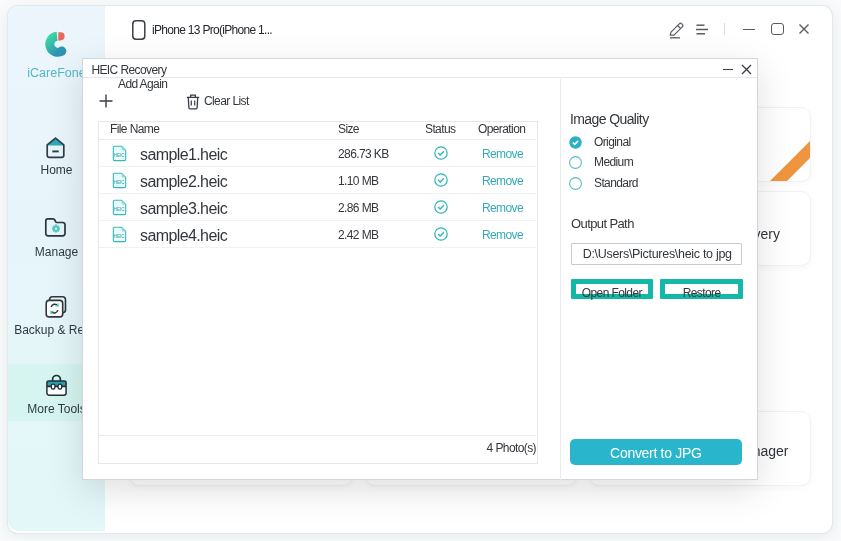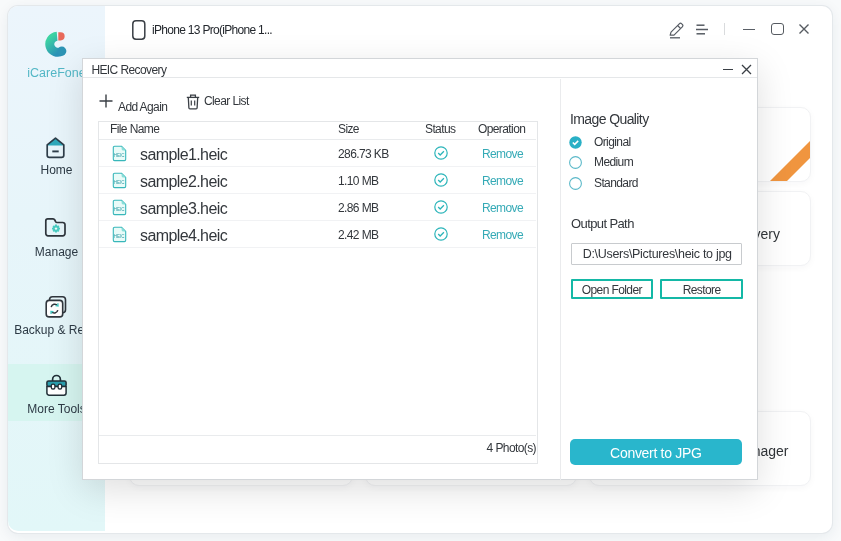--- a/index.html
+++ b/index.html
@@ -14,21 +14,21 @@
   .dialog { letter-spacing:-0.6px; position:absolute; left:74.4px; top:52.4px; width:676px; height:422px; background:#fff; border:1px solid #d3d6d9; box-shadow:0 10px 34px rgba(0,0,0,0.13); }
   .dtitle { position:absolute; left:0; top:0; width:100%; height:19px; border-bottom:1px solid #e5e7e9; font-size:12px; color:#33373c; line-height:23px; text-indent:8px; }
   .table { position:absolute; left:14.6px; top:61.6px; width:440px; height:343px; border:1px solid #e4e6e8; }
   .th { position:absolute; font-size:12px; color:#33373c; line-height:15px; top:0; }
   .trow { position:absolute; left:0; width:437px; height:27px; border-bottom:1px solid #f1f2f4; }
   .fname { position:absolute; left:41px; top:0; font-size:16px; color:#33373c; line-height:29px;text-align:right; }
   .fsize { position:absolute; left:239px; top:0; font-size:12px; color:#33373c; line-height:29px; }
   .rmv { position:absolute; left:383px; top:0; font-size:12px; color:#35aab6; line-height:29px; }
   .ftr { position:absolute; left:0; top:313px; width:437px; height:28px; border-top:1px solid #e9ebed; text-align:right; font-size:12px; color:#33373c; line-height:25px; }
   .rlabel { position:absolute; left:510.6px; font-size:12px; color:#33373c; line-height:13px; }
-  .btn { position:absolute; height:20px; width:82.3px; border:2px solid #14b8a6; background:#fff; font-size:12px; color:#33373c; line-height:18px; text-align:center; border-radius:1px; }
+  .btn { position:absolute; height:20px; width:82.3px; border:5px solid #14b8a6; background:#fff; font-size:12px; color:#33373c; line-height:18px; text-align:center; border-radius:1px; }
   .cvt { position:absolute; left:486.2px; top:380.1px; width:172.6px; height:25.3px; background:#29b6cc; border-radius:5px; color:#fff; font-size:14px; letter-spacing:-0.3px; line-height:28px; text-align:center; }
 </style>
 </head>
 <body>
 <div class="win">
 
   <div class="sidebar"></div>
   <div class="hilite"></div>
 
   <svg class="abs" style="left:36px;top:24.5px" width="24" height="27" viewBox="0 0 24 27">
@@ -123,21 +123,21 @@
   <div class="dialog">
     <div class="dtitle">HEIC Recovery</div>
     <div class="abs" style="left:639.6px;top:9.6px;width:10.5px;height:1.5px;background:#3a3f45;"></div>
     <svg class="abs" style="left:657.6px;top:4.4px" width="11" height="11" viewBox="0 0 11 11">
       <path d="M1,1 L10,10 M10,1 L1,10" stroke="#3a3f45" stroke-width="1.3"></path>
     </svg>
 
     <svg class="abs" style="left:15.6px;top:35.1px" width="14" height="14" viewBox="0 0 14 14">
       <path d="M7,0.5 V13.5 M0.5,7 H13.5" stroke="#3a3f45" stroke-width="1.4"></path>
     </svg>
-    <div class="abs" style="left:34.6px;top:42px;font-size:12px;color:#33373c;line-height:13px;">Add Again</div>
+    <div class="abs" style="left:34.6px;top:19px;font-size:12px;color:#33373c;line-height:13px;">Add Again</div>
     <svg class="abs" style="left:102.6px;top:34.6px" width="14" height="16" viewBox="0 0 14 16">
       <path d="M4.6,3.2 V1.2 h4.8 V3.2" fill="none" stroke="#3a3f45" stroke-width="1.3"></path>
       <line x1="0.8" y1="3.4" x2="13.2" y2="3.4" stroke="#3a3f45" stroke-width="1.3"></line>
       <path d="M2.3,3.4 L2.9,14 a1,1 0 0 0 1,0.9 h6.2 a1,1 0 0 0 1,-0.9 L11.7,3.4" fill="none" stroke="#3a3f45" stroke-width="1.3"></path>
       <line x1="5.3" y1="6.6" x2="5.3" y2="11.4" stroke="#3a3f45" stroke-width="1.2"></line>
       <line x1="8.7" y1="6.6" x2="8.7" y2="11.4" stroke="#3a3f45" stroke-width="1.2"></line>
     </svg>
     <div class="abs" style="left:120.6px;top:35.5px;font-size:12px;color:#33373c;line-height:13px;">Clear List</div>
 
     <div class="table">

